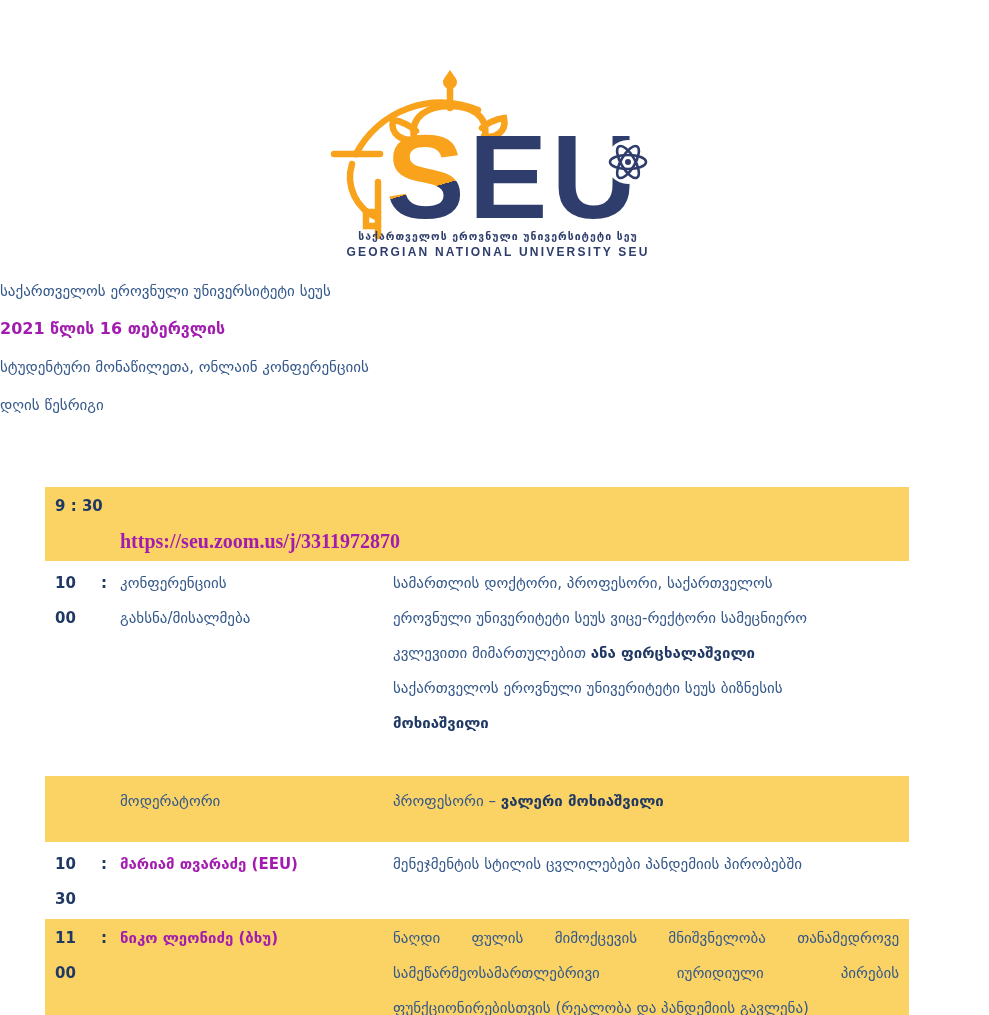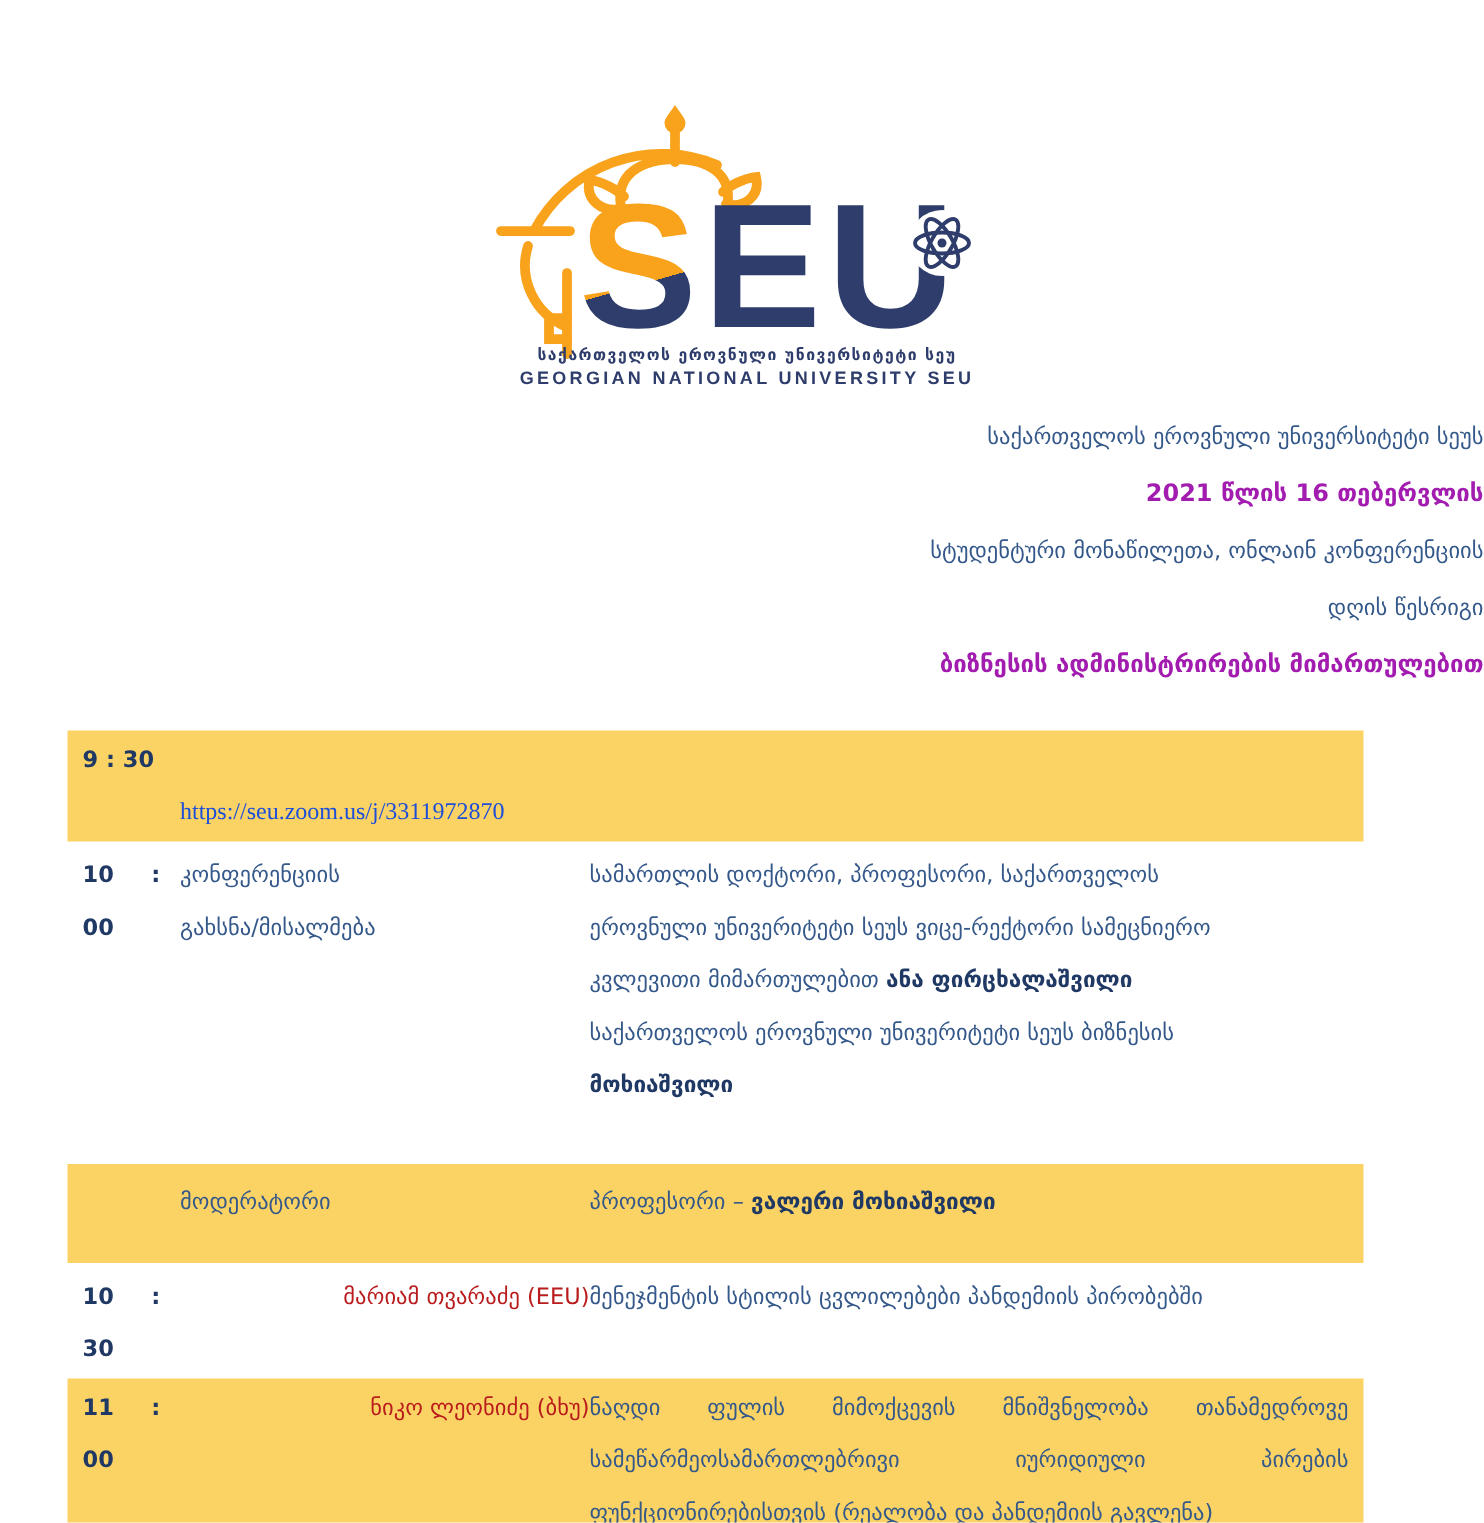--- a/index.html
+++ b/index.html
@@ -5,43 +5,43 @@
   html,body{margin:0;padding:0;background:#ffffff;}
   body{width:989px;height:1015px;overflow:hidden;position:relative;
        font-family:"DejaVu Sans",sans-serif;-webkit-font-smoothing:antialiased;}
   .page{position:absolute;inset:0;background:#fff;}
 
   
   .logo{position:absolute;left:328px;top:66px;width:340px;height:200px;}
   .logo svg{overflow:visible;}
 
   
-  .header{position:absolute;left:0;top:272px;width:989px;text-align:right;}
+  .header{position:absolute;left:0;top:272px;width:989px;text-align:left;}
   .hline{line-height:38px;font-size:15px;color:#34588A;}
   .hline.h-bold{font-weight:700;font-size:16px;color:#a21caf;}
 
   
   .table{position:absolute;left:45px;top:487px;width:864px;}
   .row{display:grid;grid-template-columns:75px 273px 1fr;overflow:hidden;}
   .row.yellow{background:#FBD364;}
   .r1{height:72px;margin-bottom:3px;padding-top:2px;}
   .r2{height:210px;padding-top:2px;}
   .r3{height:58px;margin-bottom:3px;padding-top:8px;}
   .r4{height:72px;padding-top:2px;}
   .r5{height:112px;padding-top:2px;}
   .tline{line-height:35px;font-size:15px;color:#34588A;white-space:nowrap;}
   .col.right .tline{padding-right:10px;}
   .col.time{padding-left:10px;padding-right:14px;}
   .time .tline{color:#1F3864;font-weight:700;}
   .timetop{display:flex;justify-content:space-between;gap:25px;}
   .b{font-weight:700;color:#1F3864;}
-  .speaker{font-weight:400;color:#b91c1c;text-align:right;}
+  .speaker{font-weight:700;color:#a21caf;}
   .just{white-space:normal;text-align:justify;text-align-last:justify;}
-  .linktext{font-family:"Liberation Serif","DejaVu Serif",serif;font-size:16px;
-            color:#1d4ed8;font-weight:400;}
+  .linktext{font-family:"Liberation Serif","DejaVu Serif",serif;font-size:20px;
+            color:#a21caf;font-weight:700;}
 </style>
 </head>
 <body>
 
 <div class="page">
 
   <div class="logo">
     <svg width="340" height="200" viewBox="0 0 340 200" xmlns="http://www.w3.org/2000/svg">
       <defs>
         <linearGradient id="sg" x1="0" y1="0" x2="0.55" y2="1">
@@ -80,21 +80,20 @@
       <text x="170" y="174" text-anchor="middle" fill="#2E3D6B" font-family="DejaVu Sans, sans-serif" font-weight="bold" font-size="10.5" letter-spacing="1">საქართველოს ეროვნული უნივერსიტეტი სეუ</text>
       <text x="170" y="190" text-anchor="middle" fill="#2E3D6B" font-family="Liberation Sans, sans-serif" font-weight="bold" font-size="12" letter-spacing="2.2">GEORGIAN NATIONAL UNIVERSITY SEU</text>
     </svg>
   </div>
 
   <div class="header">
     <div class="hline">საქართველოს ეროვნული უნივერსიტეტი სეუს</div>
     <div class="hline h-bold">2021 წლის 16 თებერვლის</div>
     <div class="hline">სტუდენტური მონაწილეთა, ონლაინ კონფერენციის</div>
     <div class="hline">დღის წესრიგი</div>
-    <div class="hline h-bold">ბიზნესის ადმინისტრირების მიმართულებით</div>
   </div>
 
   <div class="table">
 
     <div class="row yellow r1">
       <div class="col time">
         <div class="tline">9 : 30</div>
       </div>
       <div class="col right">
         <div class="tline">&nbsp;</div>

